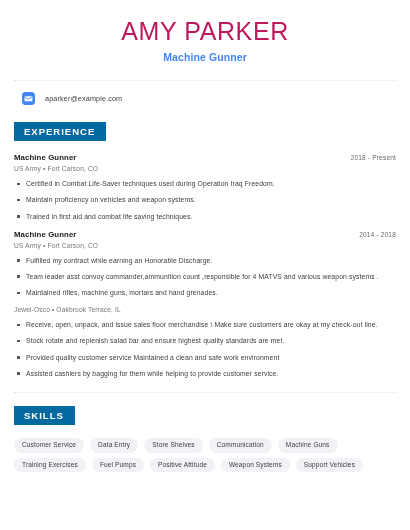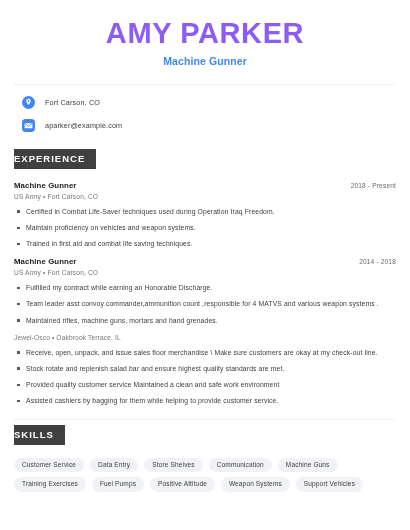--- a/index.html
+++ b/index.html
@@ -22,24 +22,24 @@
     padding: 0 14px;
     position: relative;
   }
 
   
   .header {
     text-align: center;
     padding-top: 17px;
   }
   .full-name {
-    font-size: 29px;
-    font-weight: bold;
+    font-size: 25px;
+    font-weight: normal;
     letter-spacing: 0.6px;
-    color: #8b5cf6;
+    color: #be185d;
     line-height: 1.15;
   }
   .job-title {
     font-size: 10.5px;
     font-weight: bold;
     color: #4285f4;
     margin-top: 5px;
     letter-spacing: 0.1px;
   }
 
@@ -73,26 +73,26 @@
   .contact-text {
     font-size: 7.2px;
     color: #3c3c40;
     letter-spacing: 0.15px;
   }
 
   
   .section { margin-top: 4px; }
   .section-badge {
     display: inline-block;
-    background: #404040;
+    background: #0369a1;
     color: #ffffff;
     font-size: 9.5px;
     font-weight: bold;
     letter-spacing: 1px;
-    padding: 5px 11px 5px 0;
+    padding: 5px 11px 5px 10px;
     line-height: 1;
   }
 
   
   .experience-list { margin-top: 12px; }
   .job { margin-bottom: 9px; }
   .job-head {
     display: flex;
     justify-content: space-between;
     align-items: baseline;
@@ -136,21 +136,21 @@
     left: 3px;
     top: 2.5px;
     width: 2.5px;
     height: 2.5px;
     background: #58585d;
   }
 
   .divider-experience { margin-top: 14px; }
 
   
-  .skills-section { margin-top: 4px; }
+  .skills-section { margin-top: 12px; }
   .skill-tags {
     display: flex;
     flex-wrap: wrap;
     gap: 5px 6px;
     margin-top: 13px;
   }
   .skill-tag {
     background: #f1f2f5;
     border-radius: 9px;
     padding: 4px 8px 4px 8px;
@@ -168,30 +168,20 @@
 
   <div class="header">
     <div class="full-name">AMY PARKER</div>
     <div class="job-title">Machine Gunner</div>
   </div>
 
   <hr class="divider divider-header">
 
   <div class="contact-list">
 
-    <div class="contact-row">
-      <span class="contact-icon">
-        <svg width="13" height="13" viewBox="0 0 16 16">
-          <circle cx="8" cy="8" r="8" fill="#4285f4"></circle>
-          <path d="M8 3.4c-1.5 0-2.7 1.2-2.7 2.7 0 2 2.7 4.6 2.7 4.6s2.7-2.6 2.7-4.6c0-1.5-1.2-2.7-2.7-2.7z" fill="#ffffff"></path>
-          <circle cx="8" cy="6.1" r="1.05" fill="#4285f4"></circle>
-        </svg>
-      </span>
-      <span class="contact-text">Fort Carson, CO</span>
-    </div>
 
 
     <div class="contact-row">
       <span class="contact-icon">
         <svg width="13" height="13" viewBox="0 0 16 16">
           <rect x="0" y="0" width="16" height="16" rx="4.5" fill="#4285f4"></rect>
           <rect x="3.2" y="5.2" width="9.6" height="6.2" rx="0.7" fill="#ffffff"></rect>
           <path d="M3.4 5.7l4.6 3.3 4.6-3.3" fill="none" stroke="#4285f4" stroke-width="1.05"></path>
         </svg>
       </span>

